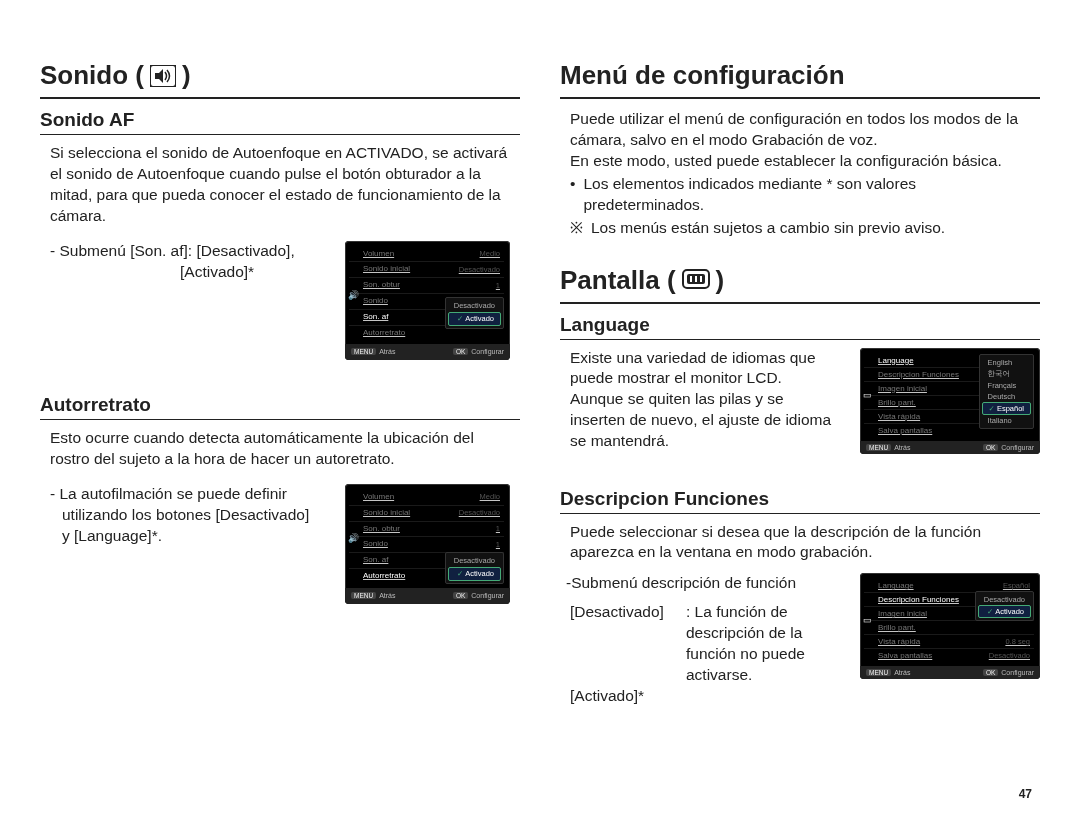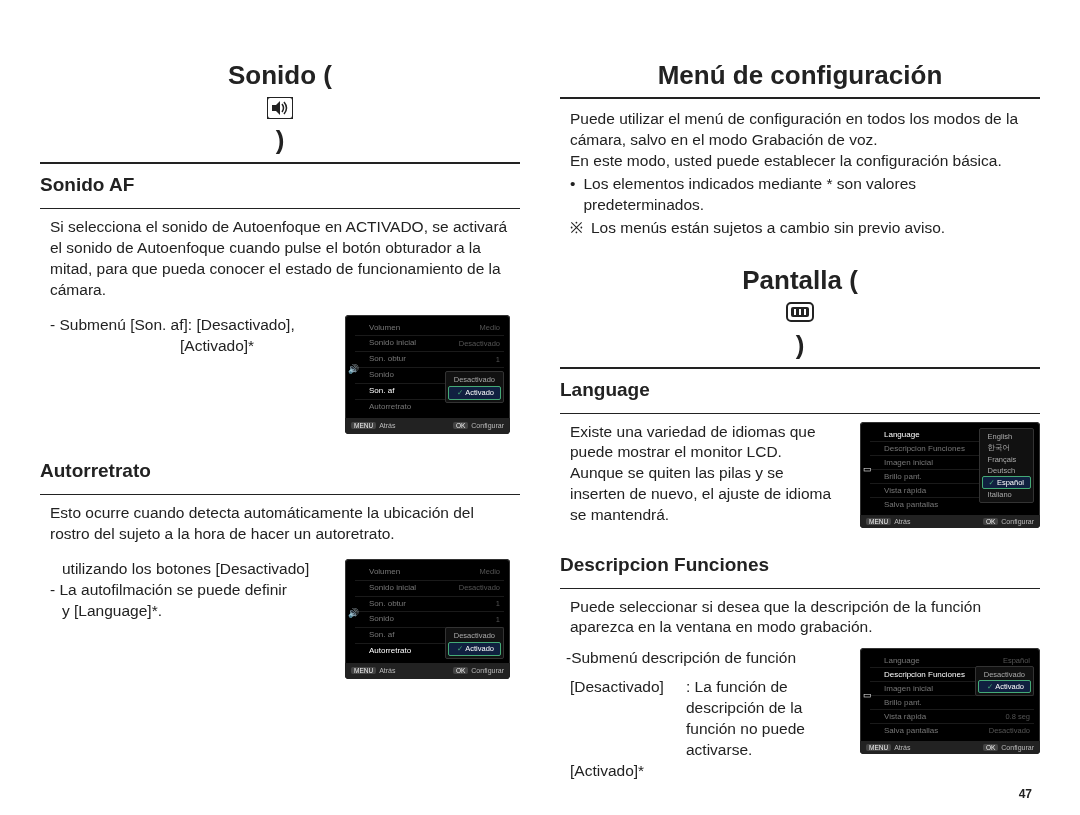--- a/index.html
+++ b/index.html
@@ -16,31 +16,31 @@
   .col { flex: 1 1 50%; }
   .section-title {
     font-size: 26px;
     font-weight: bold;
     border-bottom: 2px solid #222;
     padding-bottom: 6px;
     margin-bottom: 10px;
     display: flex;
     align-items: center;
     gap: 6px;
-    flex-direction: column;
   }
   .icon-sound, .icon-display {
     display: inline-flex;
     align-items: center;
     font-size: 22px;
   }
   .sub-title {
     font-size: 19px;
     border-bottom: 1px solid #222;
-    padding-bottom: 12px;
+    padding-bottom: 3px;
+    margin-top: 8px;
     margin-bottom: 8px;
   }
   .body-text {
     font-size: 15.5px;
     line-height: 1.35;
     padding: 0 10px;
   }
   .sub-body {
     font-size: 15.5px;
     line-height: 1.35;
@@ -65,21 +65,21 @@
     background: #000;
     border-radius: 4px;
     color: #c5c5c5;
     font-size: 8px;
     width: 165px;
     padding: 6px 0 0 0;
     position: relative;
     box-shadow: 0 0 0 1px #333 inset;
   }
   .lcd.small { width: 180px; }
-  .lcd-rows { padding: 0 6px 4px 10px; }
+  .lcd-rows { padding: 0 6px 4px 4px; text-decoration: underline; }
   .lcd-row {
     display: flex;
     justify-content: space-between;
     align-items: center;
     padding: 2px 4px 2px 14px;
     border-top: 1px solid #1a1a1a;
     color: #777;
   }
   .lcd-row.first { border-top: none; }
   .lcd-row.hl .lbl { color: #fff; }
@@ -215,22 +215,22 @@
       </div>
     </div>
 
     <div class="spacer"></div>
 
     <h2 class="sub-title">Autorretrato</h2>
     <p class="body-text">Esto ocurre cuando detecta automáticamente la ubicación del rostro del sujeto a la hora de hacer un autoretrato.</p>
 
     <div class="col-block sub-body">
       <div class="text">
+        <div>- La autofilmación se puede definir</div>
         <div style="padding-left:12px">utilizando los botones [Desactivado]</div>
-        <div>- La autofilmación se puede definir</div>
         <div style="padding-left:12px">y [Language]*.</div>
       </div>
       <div class="lcd">
         <div class="lcd-side-icon">🔊</div>
         <div class="lcd-rows" id="lcd2-rows">
             <div class="lcd-row first">
               <span class="lbl">Volumen</span>
               <span class="val">Medio</span>
             </div>
             <div class="lcd-row">

